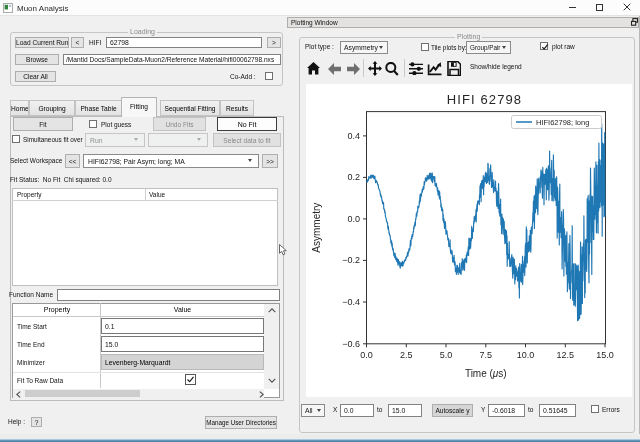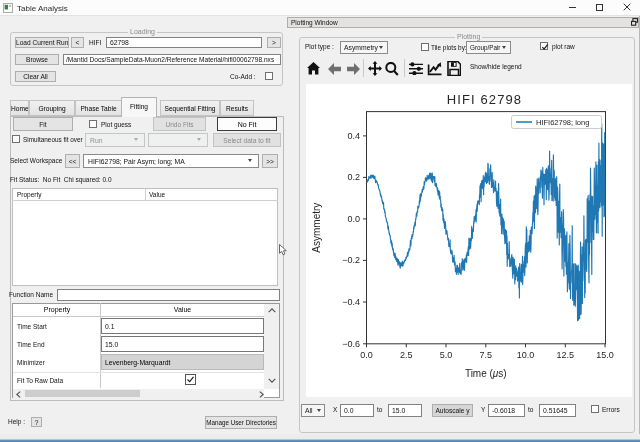--- a/index.html
+++ b/index.html
@@ -17,21 +17,21 @@
 .gbt { position:absolute; background:#f0f0f0; color:#8a8a8a; font-size:7px; padding:0 2px; white-space:nowrap; }
 </style></head>
 <body>
 
 <div class="abs" style="left:0;top:0;width:640px;height:16px;background:#fcfcfc;border-bottom:1px solid #e3e3e3;"></div>
 <svg class="abs" style="left:3px;top:3px;" width="10" height="10" viewBox="0 0 10 10">
  <rect x="0.5" y="0.5" width="9" height="9" fill="#fdfdfd" stroke="#ababab"></rect>
  <rect x="1.6" y="1.8" width="3.4" height="4.6" fill="#31823c"></rect>
  <rect x="5.8" y="1.8" width="2.4" height="2.2" fill="#b9c6d4"></rect>
 </svg>
-<div class="lbl" style="left:17px;top:4px;font-size:8px;color:#2b2b2b;">Table Analysis</div>
+<div class="lbl" style="left:17px;top:4px;font-size:8px;color:#2b2b2b;">Muon Analysis</div>
 <div class="abs" style="left:569px;top:7px;width:7px;height:1px;background:#333;"></div>
 <div class="abs" style="left:596px;top:3.5px;width:7px;height:7px;border:1px solid #333;"></div>
 <svg class="abs" style="left:623px;top:3px;" width="8" height="8" viewBox="0 0 8 8">
     <path d="M0.7,0.7 L7.3,7.3 M7.3,0.7 L0.7,7.3" stroke="#333" stroke-width="1"></path>
   </svg>
 
 <div class="gb" style="left:10px;top:32px;width:273px;height:54px;"></div>
 <div class="gbt" style="left:128px;top:28px;">Loading</div>
 
 <div class="btn" style="left:15px;top:37px;width:54px;height:11px;line-height:10px;">Load Current Run</div>

